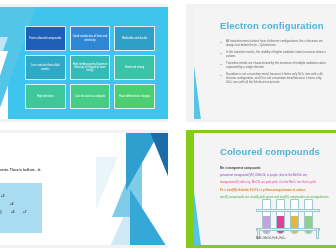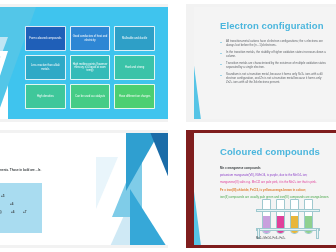--- a/index.html
+++ b/index.html
@@ -169,21 +169,21 @@
   .ox-deco { position:absolute; right:0; top:0; width:78px; height:112px; overflow:hidden; }
   .ox-deco i { position:absolute; width:0; height:0; display:block; }
   .d1 { right:-10px; top:-6px; border-left:30px solid transparent; border-top:74px solid #1b6ca8; }
   .d2 { right:8px;  top:-2px; border-right:34px solid transparent; border-top:60px solid #2f9fd0; }
   .d3 { right:26px; top:10px; border-left:30px solid transparent; border-bottom:74px solid #7fcce8; }
   .d4 { right:-4px; bottom:-10px; border-right:42px solid transparent; border-bottom:66px solid #36a8d8; }
   .d5 { right:34px; bottom:-6px; border-left:26px solid transparent; border-bottom:58px solid #cfe9f5; }
   .d6 { right:50px; top:24px; border-right:22px solid transparent; border-top:52px solid #e9f5fb; }
 
   
-  #slide-coloured { left:186px; top:130px; width:150px; height:118px; background:#7f1d1d; }
+  #slide-coloured { left:186px; top:130px; width:150px; height:118px; background:#84cc16; }
   .col-body {
     position:absolute;
     left:26px; top:33px;
     width:112px;
     color:#3b4043;
     font-size:2.9px;
     line-height:1.45;
   }
   .col-body p { margin:0 0 3px 0; }
   .hl-purple { color:#8e44c9; }

